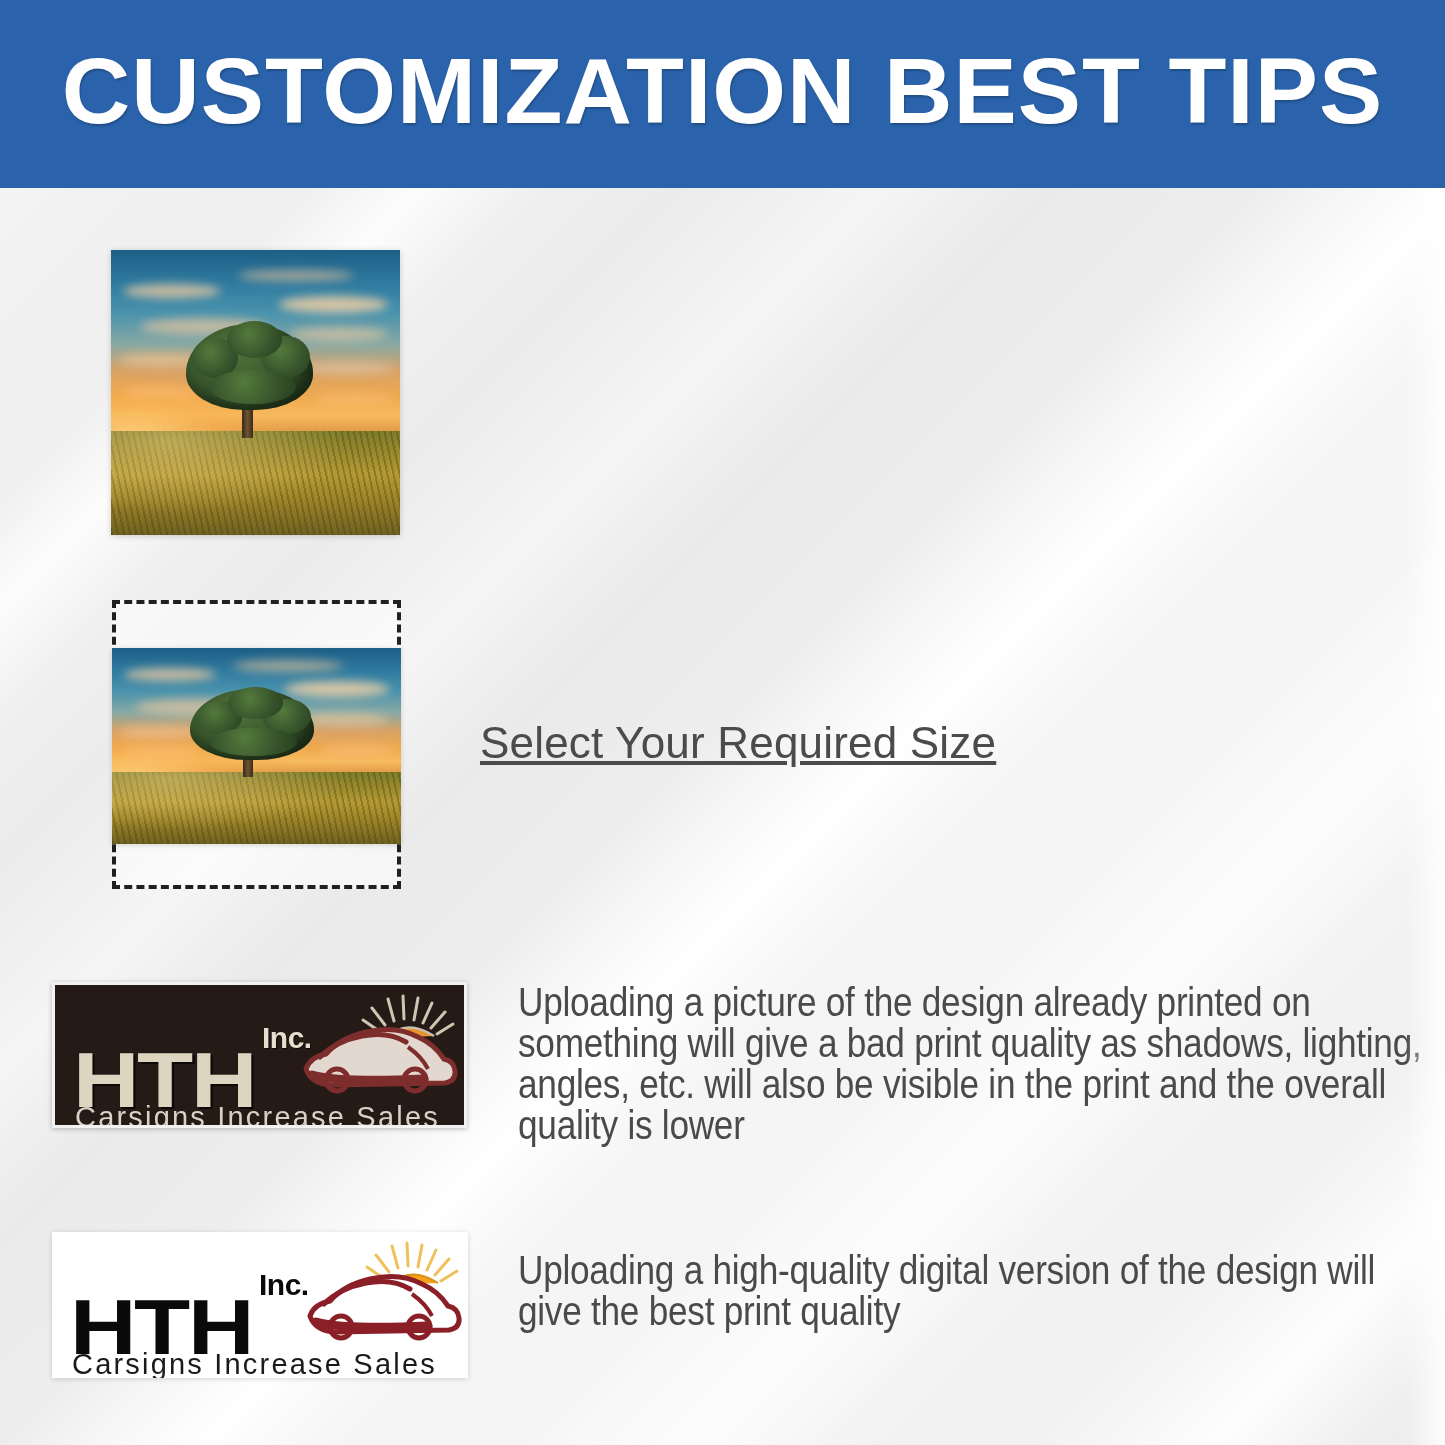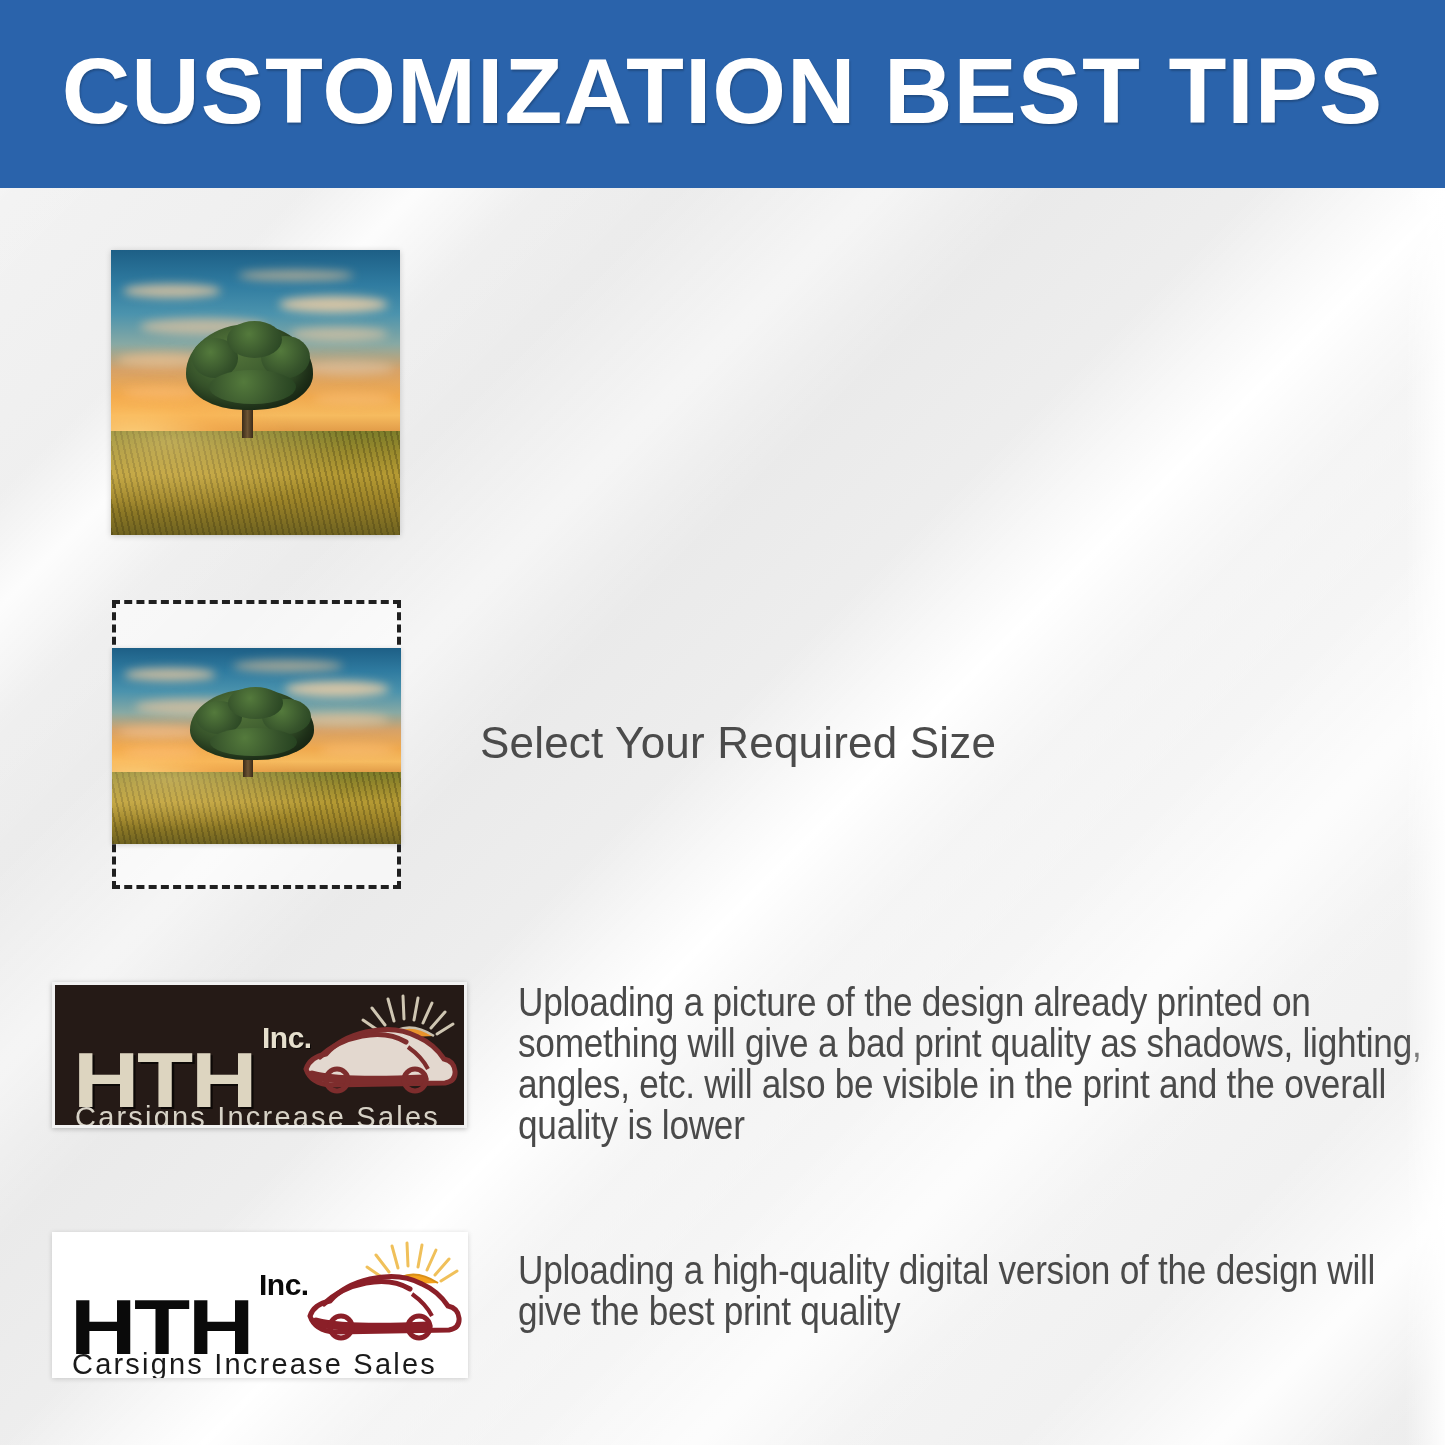--- a/index.html
+++ b/index.html
@@ -164,21 +164,21 @@
   .section-label {
     position:absolute;
     color:#4b4b4b;
     font-family:"Liberation Sans", sans-serif;
     font-size:44px;
     font-weight:normal;
     letter-spacing:0.2px;
     white-space:nowrap;
   }
   #label-choose { left:480px; top:364px; }
-  #label-size   { left:480px; top:718px; }
+  #label-size   { left:480px; top:718px;text-decoration:underline; }
 
   
   .para {
     position:absolute;
     color:#4a4a4a;
     font-family:"Liberation Sans Narrow","Liberation Sans", sans-serif;
     font-size:40px;
     line-height:41px;
     font-weight:normal;
     transform:scaleX(0.88);

